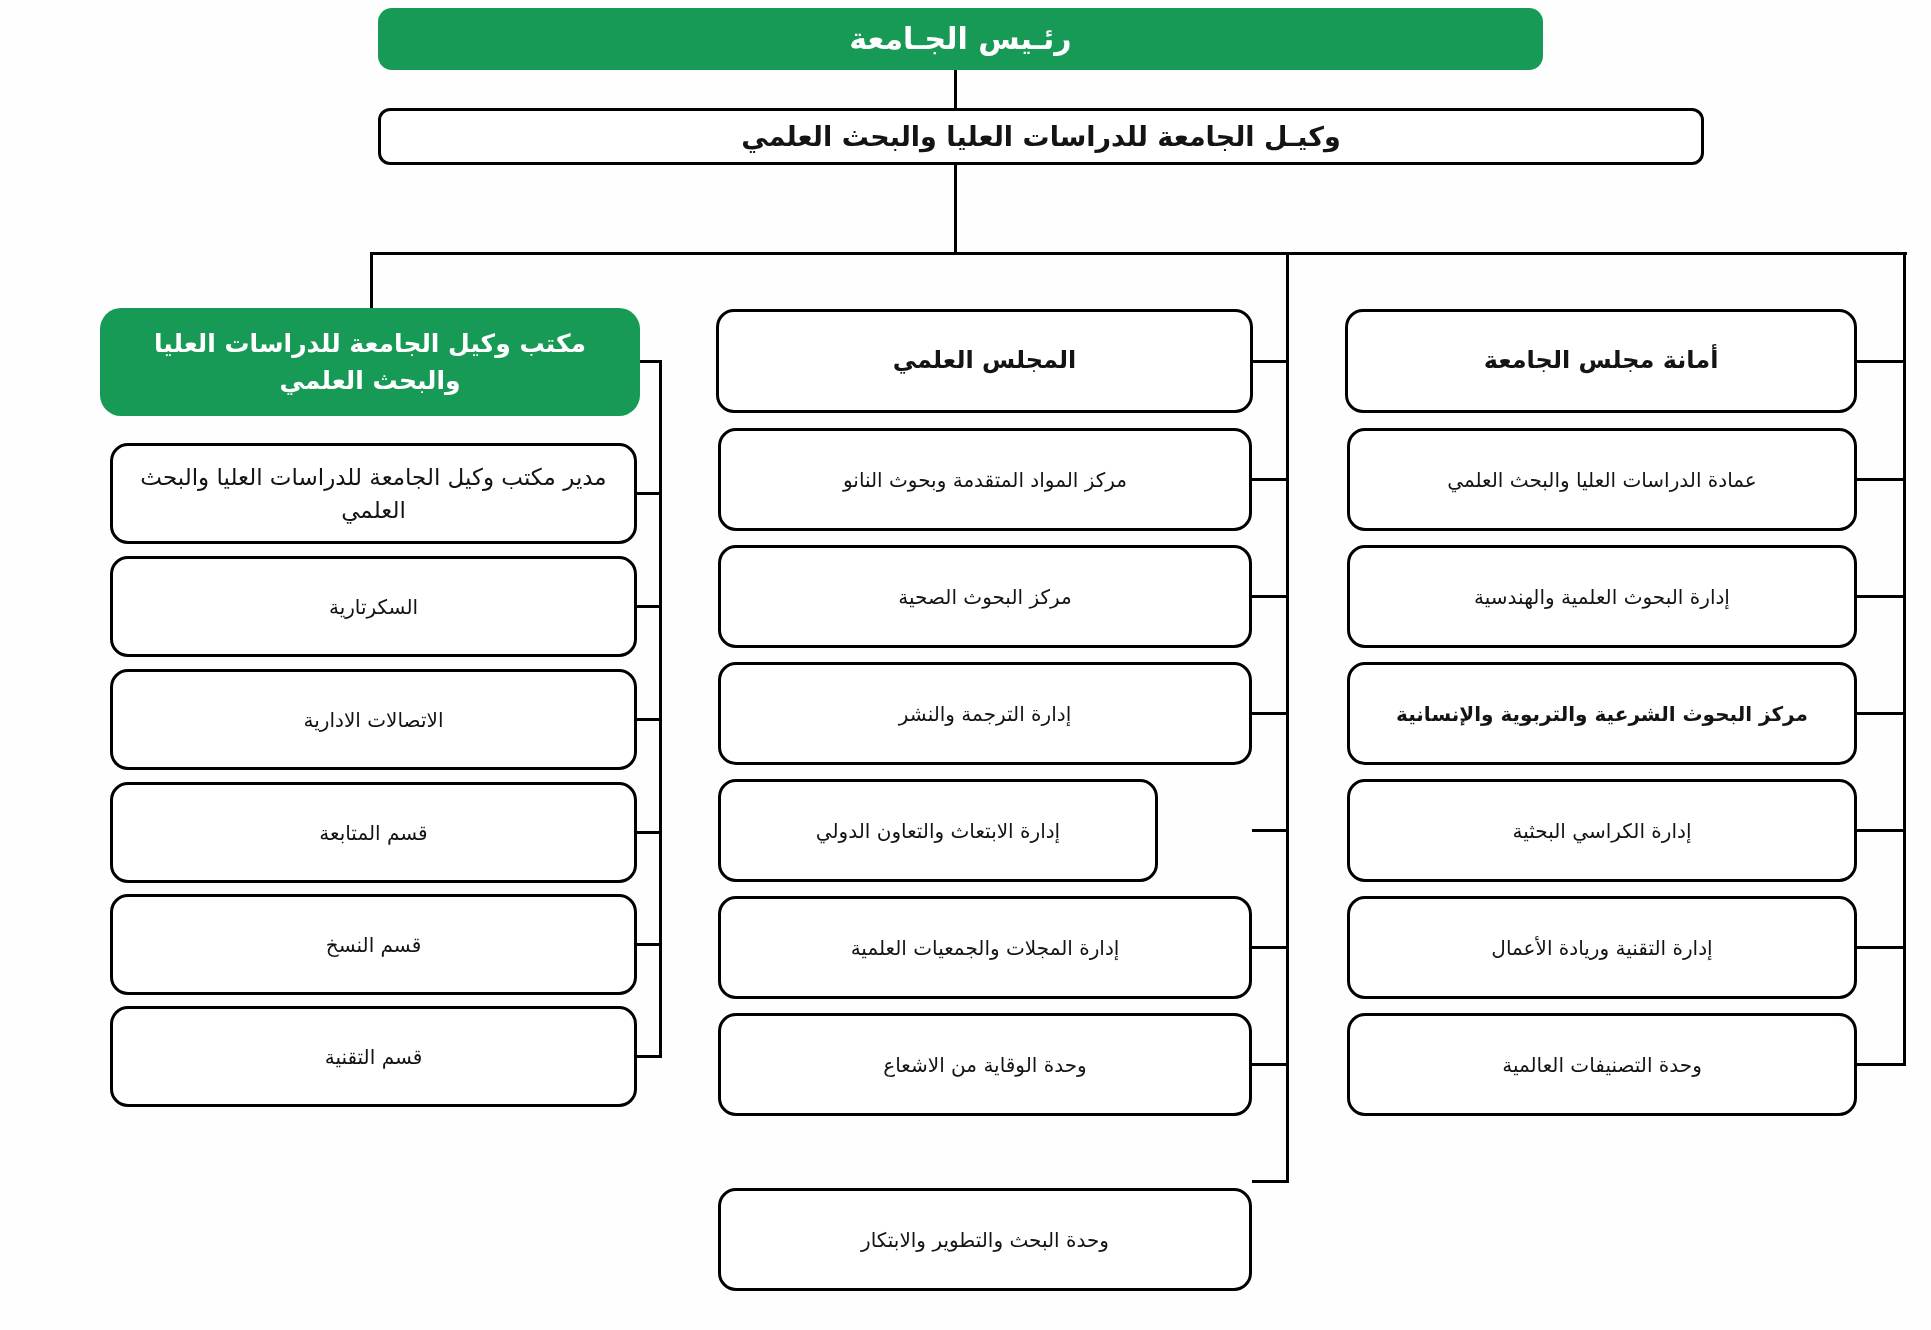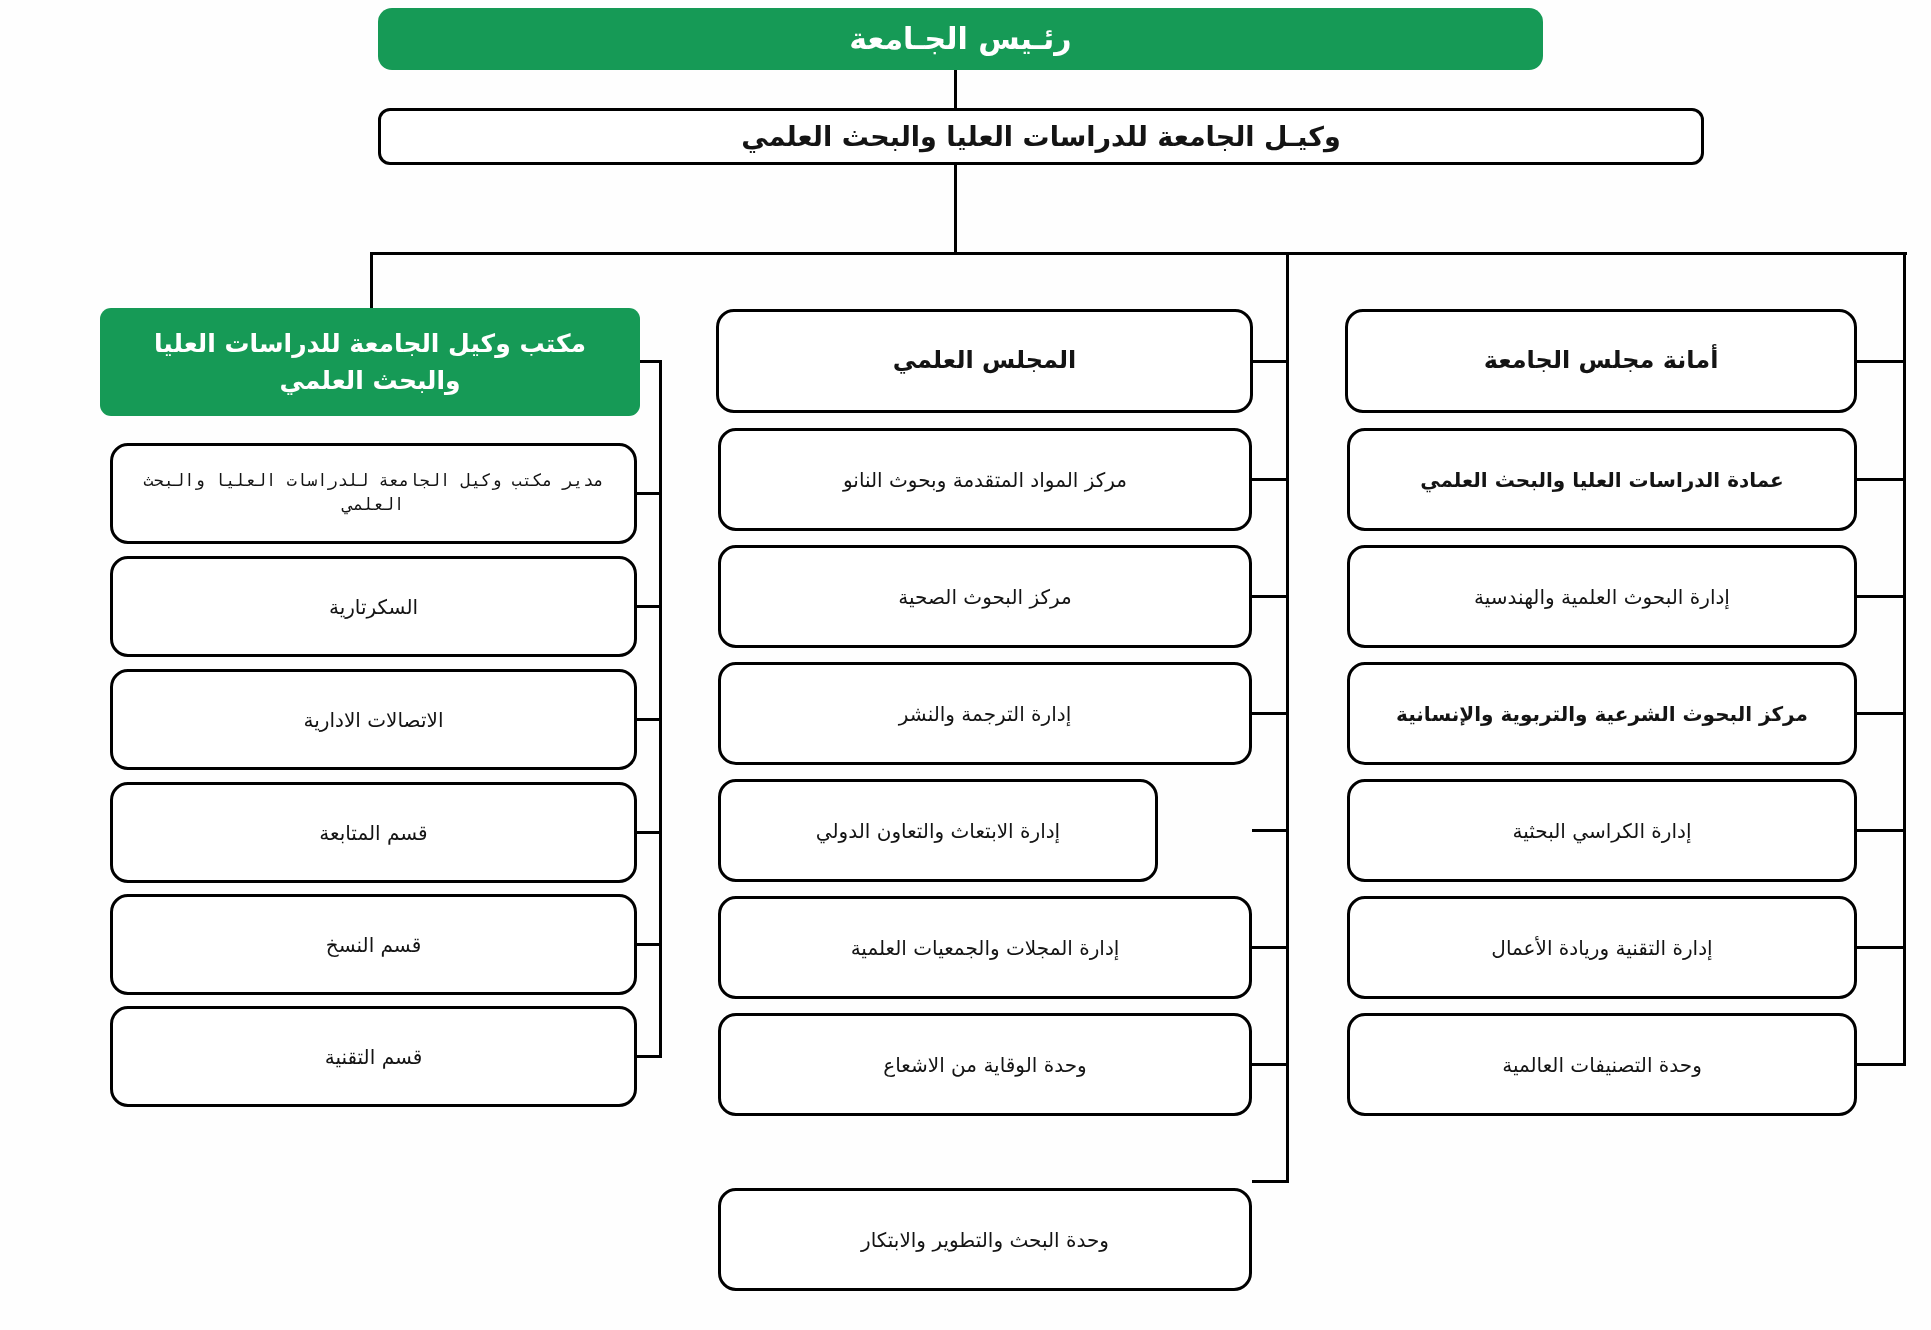--- a/index.html
+++ b/index.html
@@ -32,23 +32,23 @@
   }
   .node.green {
     background: var(--green, #169a56);
     border: none;
     color: #ffffff;
     font-weight: bold;
   }
   .node.root     { border-radius: 14px; font-size: 30px; }
   .node.deputy   { font-weight: bold; font-size: 27px; border-radius: 12px; }
   .node.colhead  { font-weight: bold; font-size: 24px; }
-  .node.officehead { border-radius: 11px; font-size: 25px; line-height: 1.5; padding: 4px 30px; }
+  .node.officehead { border-radius: 21px; font-size: 25px; line-height: 1.5; padding: 4px 30px; }
   .node.child    { font-size: 20px; }
-  .node.child.small { font-size: 17px; font-family: Liberation Mono, monospace; }
+  .node.child.small { font-size: 23px; }
   .vline, .hline {
     position: absolute;
     background: var(--line, #000000);
   }
   .vline { width: 3px; }
   .hline { height: 3px; }
 </style>
 </head>
 <body>
 
@@ -98,21 +98,21 @@
   <div class="hline" style="left:1252px; top:478px;  width:37px;"></div>
   <div class="hline" style="left:1252px; top:595px;  width:37px;"></div>
   <div class="hline" style="left:1252px; top:712px;  width:37px;"></div>
   <div class="hline" style="left:1252px; top:829px;  width:37px;"></div>
   <div class="hline" style="left:1252px; top:946px;  width:37px;"></div>
   <div class="hline" style="left:1252px; top:1063px; width:37px;"></div>
   <div class="hline" style="left:1252px; top:1180px; width:37px;"></div>
 
   <div class="node colhead" style="left:1345px; top:309px; width:512px; height:104px;">أمانة مجلس الجامعة</div>
 
-  <div class="node child" style="left:1347px; top:428px; width:510px; height:103px;font-weight:bold;">عمادة الدراسات العليا والبحث العلمي</div>
+  <div class="node child" style="left:1347px; top:428px; width:510px; height:103px;">عمادة الدراسات العليا والبحث العلمي</div>
   <div class="node child" style="left:1347px; top:545px; width:510px; height:103px;">إدارة البحوث العلمية والهندسية</div>
   <div class="node child" style="left:1347px; top:662px; width:510px; height:103px;font-weight:bold;">مركز البحوث الشرعية والتربوية والإنسانية</div>
   <div class="node child" style="left:1347px; top:779px; width:510px; height:103px;">إدارة الكراسي البحثية</div>
   <div class="node child" style="left:1347px; top:896px; width:510px; height:103px;">إدارة التقنية وريادة الأعمال</div>
   <div class="node child" style="left:1347px; top:1013px; width:510px; height:103px;">وحدة التصنيفات العالمية</div>
 
   <div class="hline" style="left:1855px; top:360px;  width:51px;"></div>
   <div class="hline" style="left:1855px; top:478px;  width:51px;"></div>
   <div class="hline" style="left:1855px; top:595px;  width:51px;"></div>
   <div class="hline" style="left:1855px; top:712px;  width:51px;"></div>

